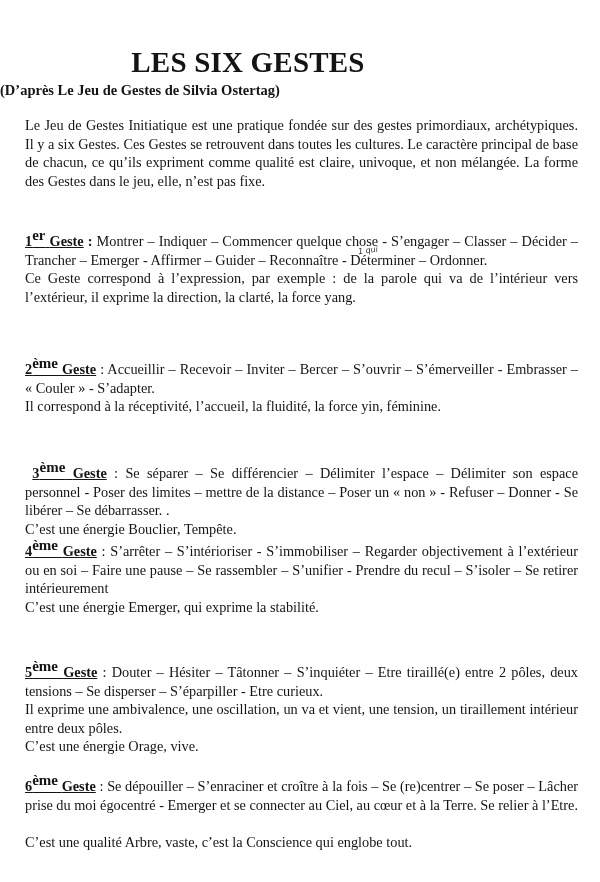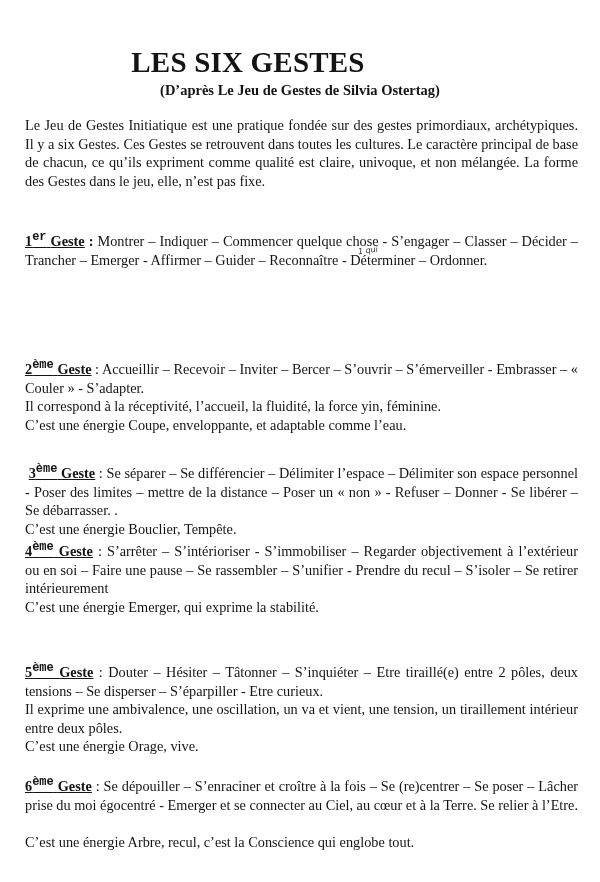--- a/index.html
+++ b/index.html
@@ -1,33 +1,33 @@
 <!DOCTYPE html>
 <html><head>
 <meta charset="utf-8">
 <style>
   html, body { margin: 0; padding: 0; background: #ffffff; }
   body { width: 600px; height: 882px; position: relative; overflow: hidden;
          font-family: "Liberation Serif", "DejaVu Serif", serif; color: #141414; }
   .title { position: absolute; top: 30px; left: 0; width: 496px; text-align: center;
            font-weight: bold; font-size: 29px; letter-spacing: 0.2px; margin-top: 16px; }
-  .subtitle { position: absolute; top: 82px; left: 0; width: 600px; text-align: center;
+  .subtitle { position: absolute; top: 82px; left: 0; width: 600px; 
               font-weight: bold; font-size: 14.5px; }
   .para { position: absolute; left: 25px; width: 553px; font-size: 14.3px; line-height: 18.6px;
           text-align: justify; }
   .para p { margin: 0; }
   .intro { top: 116px; }
   .g1 { top: 232px; }
   .g2 { top: 360px; }
   .g3 { top: 464px; }
   .g4 { top: 542px; }
   .g5 { top: 663px; }
   .g6 { top: 777px; }
   .head { font-weight: bold; text-decoration: underline; }
-  .head sup { font-size: 12px; vertical-align: 6px; line-height: 0; font-family: Liberation Mono, monospace; }
+  .head sup { font-size: 15px; vertical-align: 6px; line-height: 0; }
   .gap { height: 18.6px; }
   .annot { position: absolute; left: 358px; top: 246px; font-size: 8px; color: #333;
            font-family: "DejaVu Sans", sans-serif; font-style: italic; transform: rotate(-8deg); }
 </style>
 </head>
 <body>
 
 <div>
   <div class="title">LES SIX GESTES</div>
   <div class="subtitle">(D’après Le Jeu de Gestes de Silvia Ostertag)</div>
@@ -35,28 +35,28 @@
   <div class="para intro">
     <p>Le Jeu de Gestes Initiatique est une pratique fondée sur des gestes primordiaux, archétypiques. Il y a six Gestes. Ces Gestes se retrouvent dans toutes les cultures. Le caractère principal de base de chacun, ce qu’ils expriment comme qualité est claire, univoque, et non mélangée. La forme des Gestes dans le jeu, elle, n’est pas fixe.</p>
   </div>
 
   <div class="annot">1 qui</div>
 
   <div class="para g1">
     <p>
       <span class="head"><span>1</span><sup>er</sup> <span>Geste</span></span><b> : </b><span>Montrer – Indiquer – Commencer quelque chose - S’engager – Classer – Décider – Trancher – Emerger - Affirmer – Guider – Reconnaître - Déterminer – Ordonner.</span>
     </p>
+    <p>Ce Geste correspond à l’expression, par exemple : de la parole qui va de l’intérieur vers l’extérieur, il exprime la direction, la clarté, la force yang.</p>
   </div>
 
   <div class="para g2">
     <p>
       <span class="head"><span>2</span><sup>ème</sup> <span>Geste</span></span><span> : </span><span>Accueillir – Recevoir – Inviter – Bercer – S’ouvrir – S’émerveiller - Embrasser – « Couler » - S’adapter.</span>
     </p>
     <p>Il correspond à la réceptivité, l’accueil, la fluidité, la force yin, féminine.</p>
-    <p>C’est une énergie Coupe, enveloppante, et adaptable comme l’eau.</p>
   </div>
 
   <div class="para g3">
     <p>
       &nbsp;<span class="head"><span>3</span><sup>ème</sup> <span>Geste</span></span><span> : </span><span>Se séparer – Se différencier – Délimiter l’espace – Délimiter son espace personnel - Poser des limites – mettre de la distance – Poser un « non » - Refuser – Donner - Se libérer – Se débarrasser. .</span>
     </p>
     <p>C’est une énergie Bouclier, Tempête.</p>
   </div>
 
   <div class="para g4">
@@ -72,15 +72,15 @@
     </p>
     <p>Il exprime une ambivalence, une oscillation, un va et vient, une tension, un tiraillement intérieur entre deux pôles.</p>
     <p>C’est une énergie Orage, vive.</p>
   </div>
 
   <div class="para g6">
     <p>
       <span class="head"><span>6</span><sup>ème</sup> <span>Geste</span></span><span> : </span><span>Se dépouiller – S’enraciner et croître à la fois – Se (re)centrer – Se poser – Lâcher prise du moi égocentré - Emerger et se connecter au Ciel, au cœur et à la Terre. Se relier à l’Etre.</span>
     </p>
     <div class="gap"></div>
-    <p>C’est une énergie Arbre, recul, c’est la Conscience qui englobe tout.</p>
+    <p>C’est une qualité Arbre, vaste, c’est la Conscience qui englobe tout.</p>
   </div>
 </div>
 
 </body></html>

